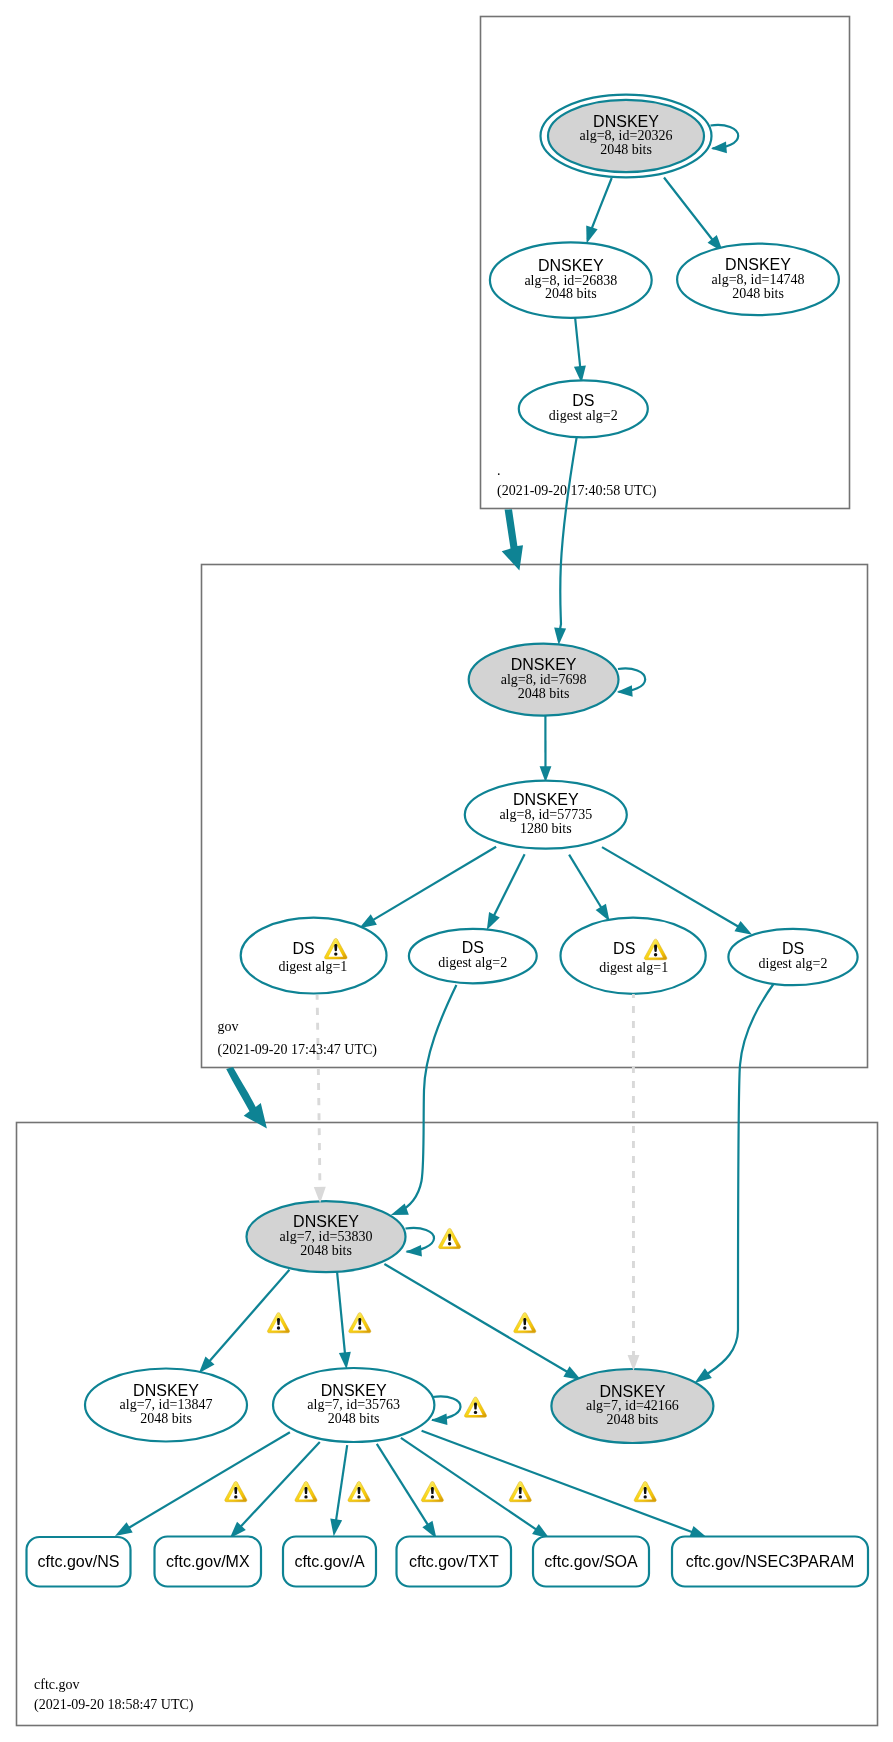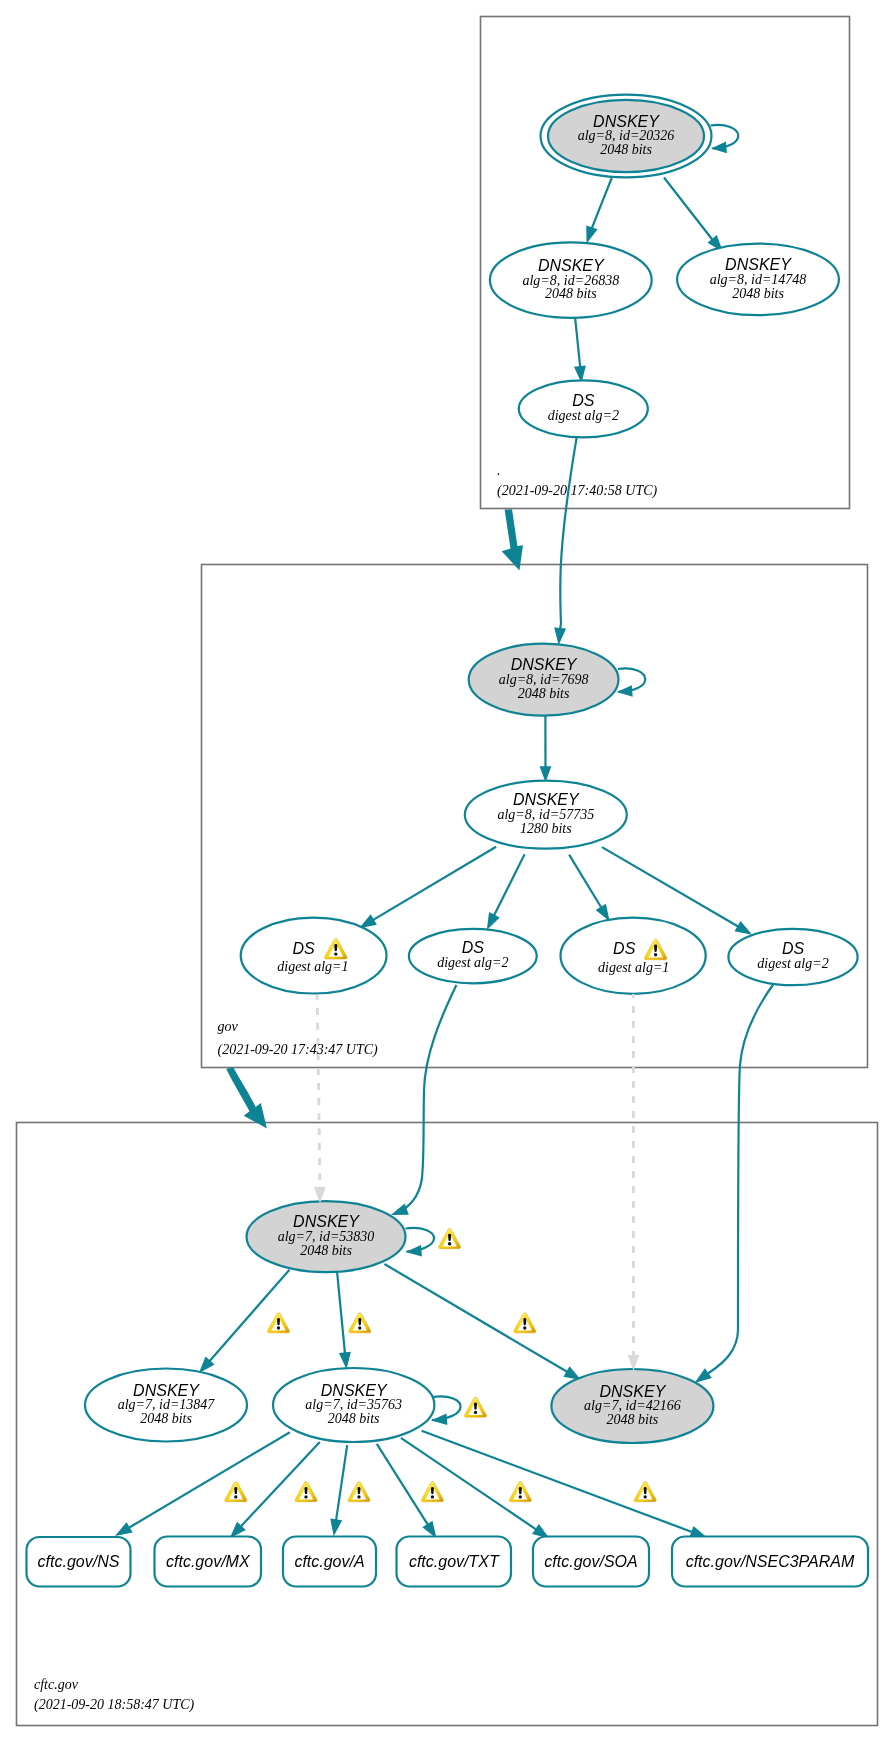--- a/index.html
+++ b/index.html
@@ -1,19 +1,19 @@
 <!DOCTYPE html>
 <html><head>
 <meta charset="utf-8">
 <title>DNSViz</title>
 <style>
   html, body { margin:0; padding:0; background:#ffffff; }
   body { width:893px; height:1742px; overflow:hidden;
          font-family:"Liberation Sans", sans-serif; }
-  #canvas { position:relative; width:719px; height:1742px;font-style:italic; }
+  #canvas { position:relative; width:719px; height:1742px; }
   svg { display:block; }
   .zone-box      { fill:none; stroke:#737373; stroke-width:1.6; }
   .edge          { fill:none; stroke:#0e8394; stroke-width:2.2; }
   .edge-arrow    { fill:#0e8394; stroke:none; }
   .edge-insecure { fill:none; stroke:#d9d9d9; stroke-width:2.9; stroke-dasharray:7,8; }
   .edge-insecure-arrow { fill:#d9d9d9; stroke:none; }
   .edge-thick    { fill:#0e8394; stroke:none; }
   .node-ell      { fill:#ffffff; stroke:#0e8394; stroke-width:2.2; }
   .node-ell.sep  { fill:#d3d3d3; }
   .node-box      { fill:#ffffff; stroke:#0e8394; stroke-width:2.2; }

